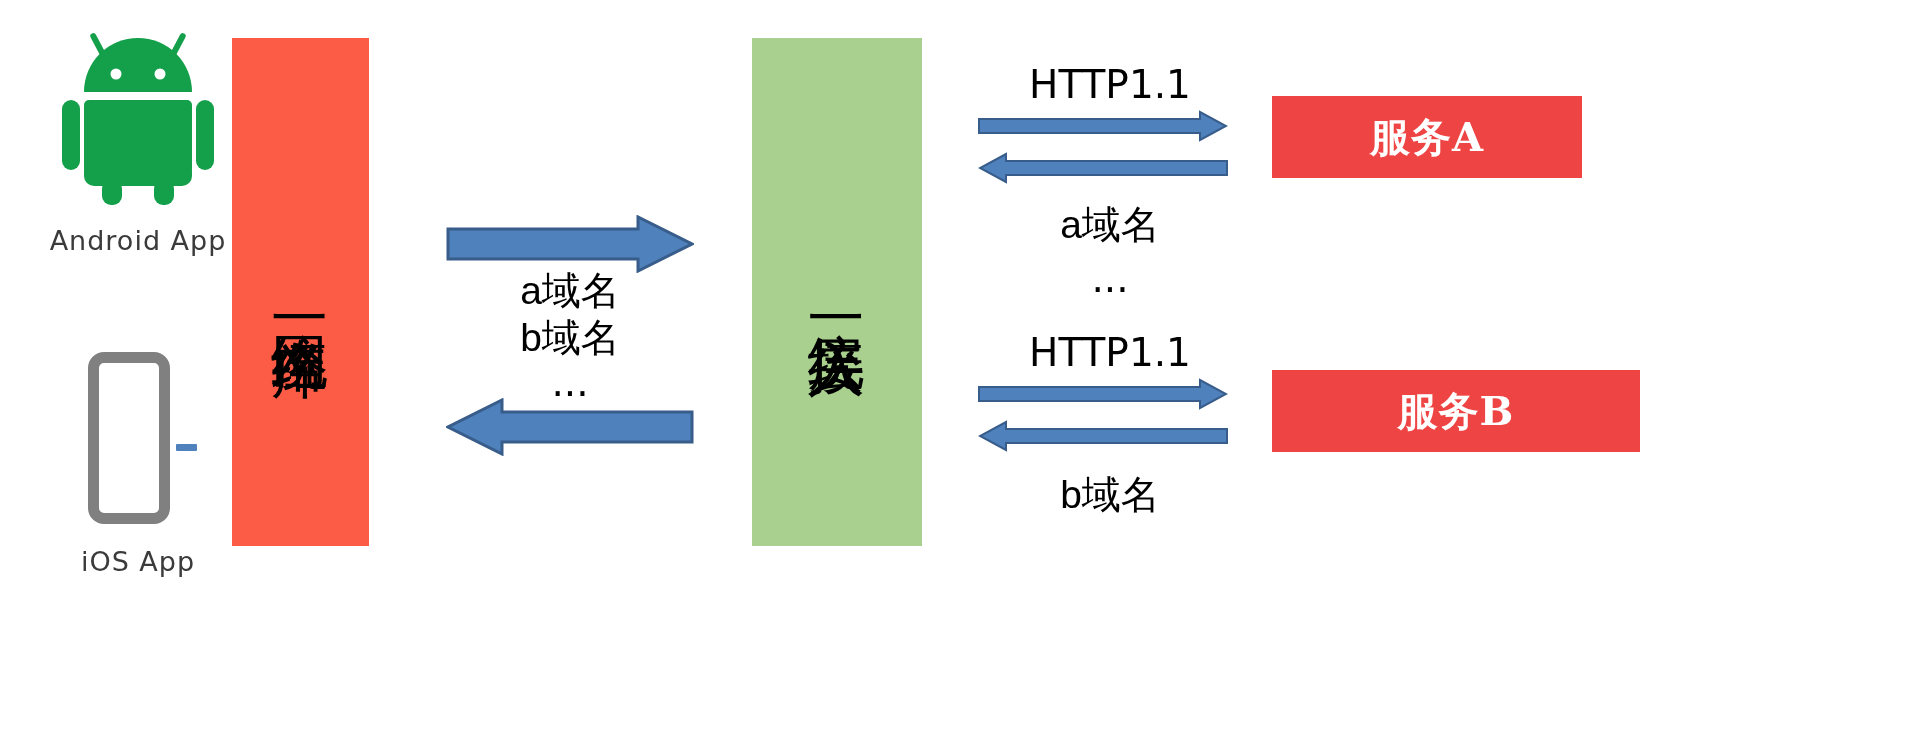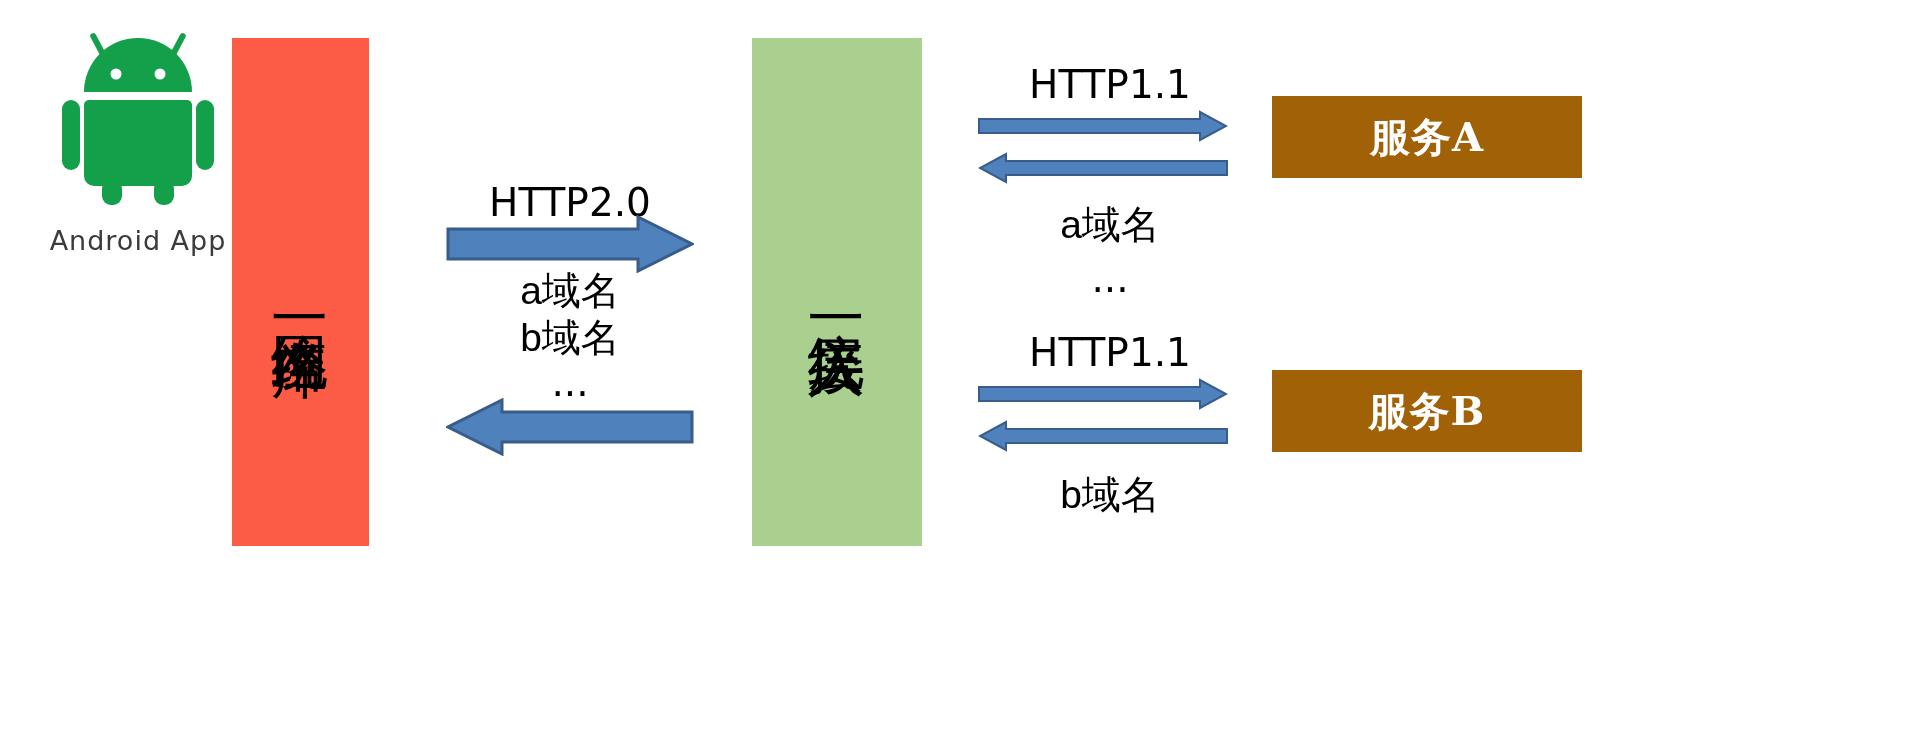--- a/index.html
+++ b/index.html
@@ -76,32 +76,32 @@
   #pillar-gateway {
     left: 752px; top: 38px;
     width: 170px; height: 508px;
     background: #A9D08E;
   }
   #pillar-gateway .pillar-text { font-size: 57px; }
 
   
   .service-box {
     position: absolute;
-    background: #a16207;
+    background: #ef4444;
     display: flex;
     align-items: center;
     justify-content: center;
     color: #ffffff;
     font-family: "DejaVu Serif", serif;
     font-weight: bold;
     font-size: 40px;
     letter-spacing: 1px;
   }
   #service-a { left: 1272px; top: 96px; width: 310px; height: 82px; }
-  #service-b { left: 1272px; top: 370px; width: 310px; height: 82px; }
+  #service-b { left: 1272px; top: 370px; width: 368px; height: 82px; }
 
   
   .flow-label {
     position: absolute;
     font-family: "DejaVu Sans", sans-serif;
     font-size: 39px;
     color: #000000;
     white-space: nowrap;
     text-align: center;
   }
@@ -155,26 +155,32 @@
         <rect x="0" y="70" width="18" height="70" rx="9"></rect>
         <rect x="134" y="70" width="18" height="70" rx="9"></rect>
 
         <rect x="40" y="150" width="20" height="25" rx="9"></rect>
         <rect x="92" y="150" width="20" height="25" rx="9"></rect>
       </g>
     </svg>
     <div class="client-label" id="android-label">Android  App</div>
   </div>
 
+  <div class="client-block" id="ios-block">
+    <div id="ios-phone-wrap">
+      <div id="ios-phone"></div>
+      <div id="ios-dash"></div>
+    </div>
+    <div class="client-label" id="ios-label">iOS App</div>
+  </div>
 
   <div class="pillar" id="pillar-network">
     <div class="pillar-text">统一网络库</div>
   </div>
 
-  <div class="flow-label" id="mid-http-label">HTTP2.0</div>
 
   <div class="block-arrow" id="mid-arrow-right">
     <svg width="248" height="58" viewBox="0 0 248 58">
       <polygon points="2,14 192,14 192,2 246,29 192,56 192,44 2,44" fill="#4F81BD" stroke="#385D8A" stroke-width="3" stroke-linejoin="miter"></polygon>
     </svg>
   </div>
 
   <div class="flow-label cjk" id="mid-dom-a">a域名</div>
   <div class="flow-label cjk" id="mid-dom-b">b域名</div>
   <div class="flow-label" id="mid-ellipsis">...</div>

